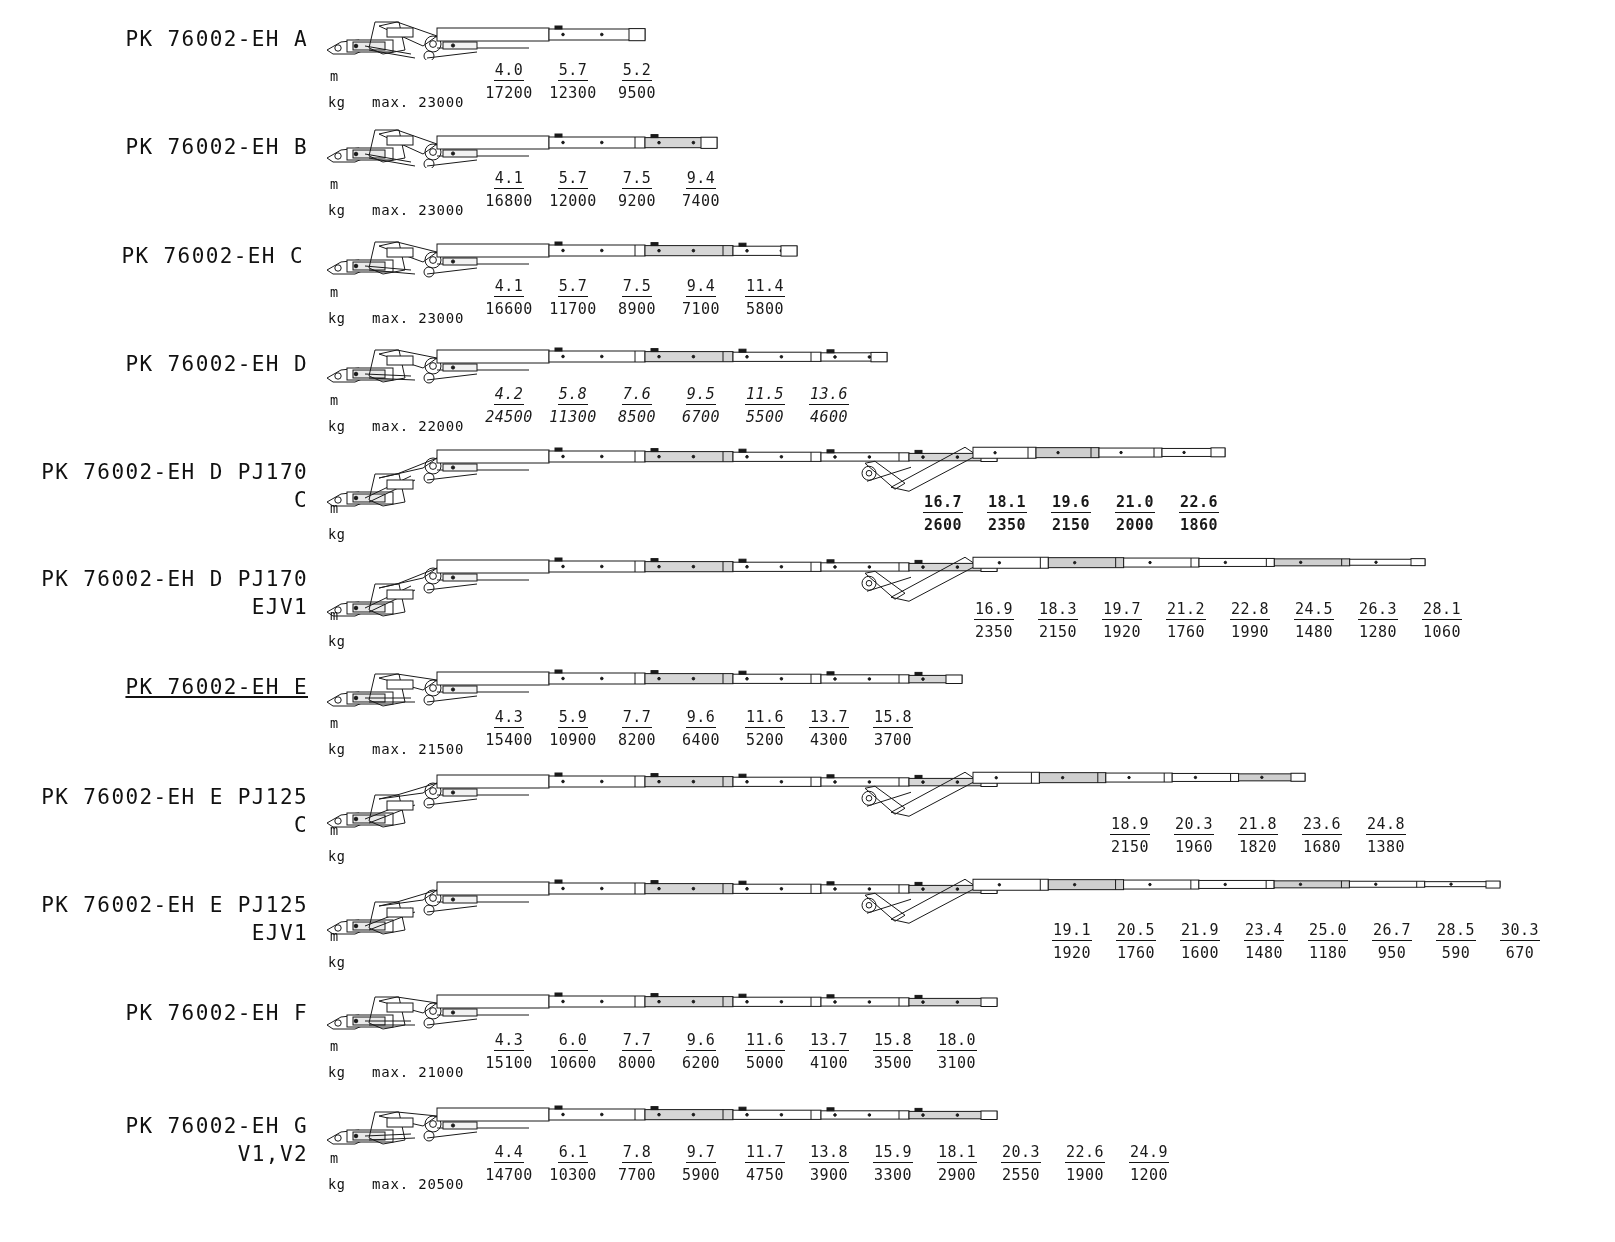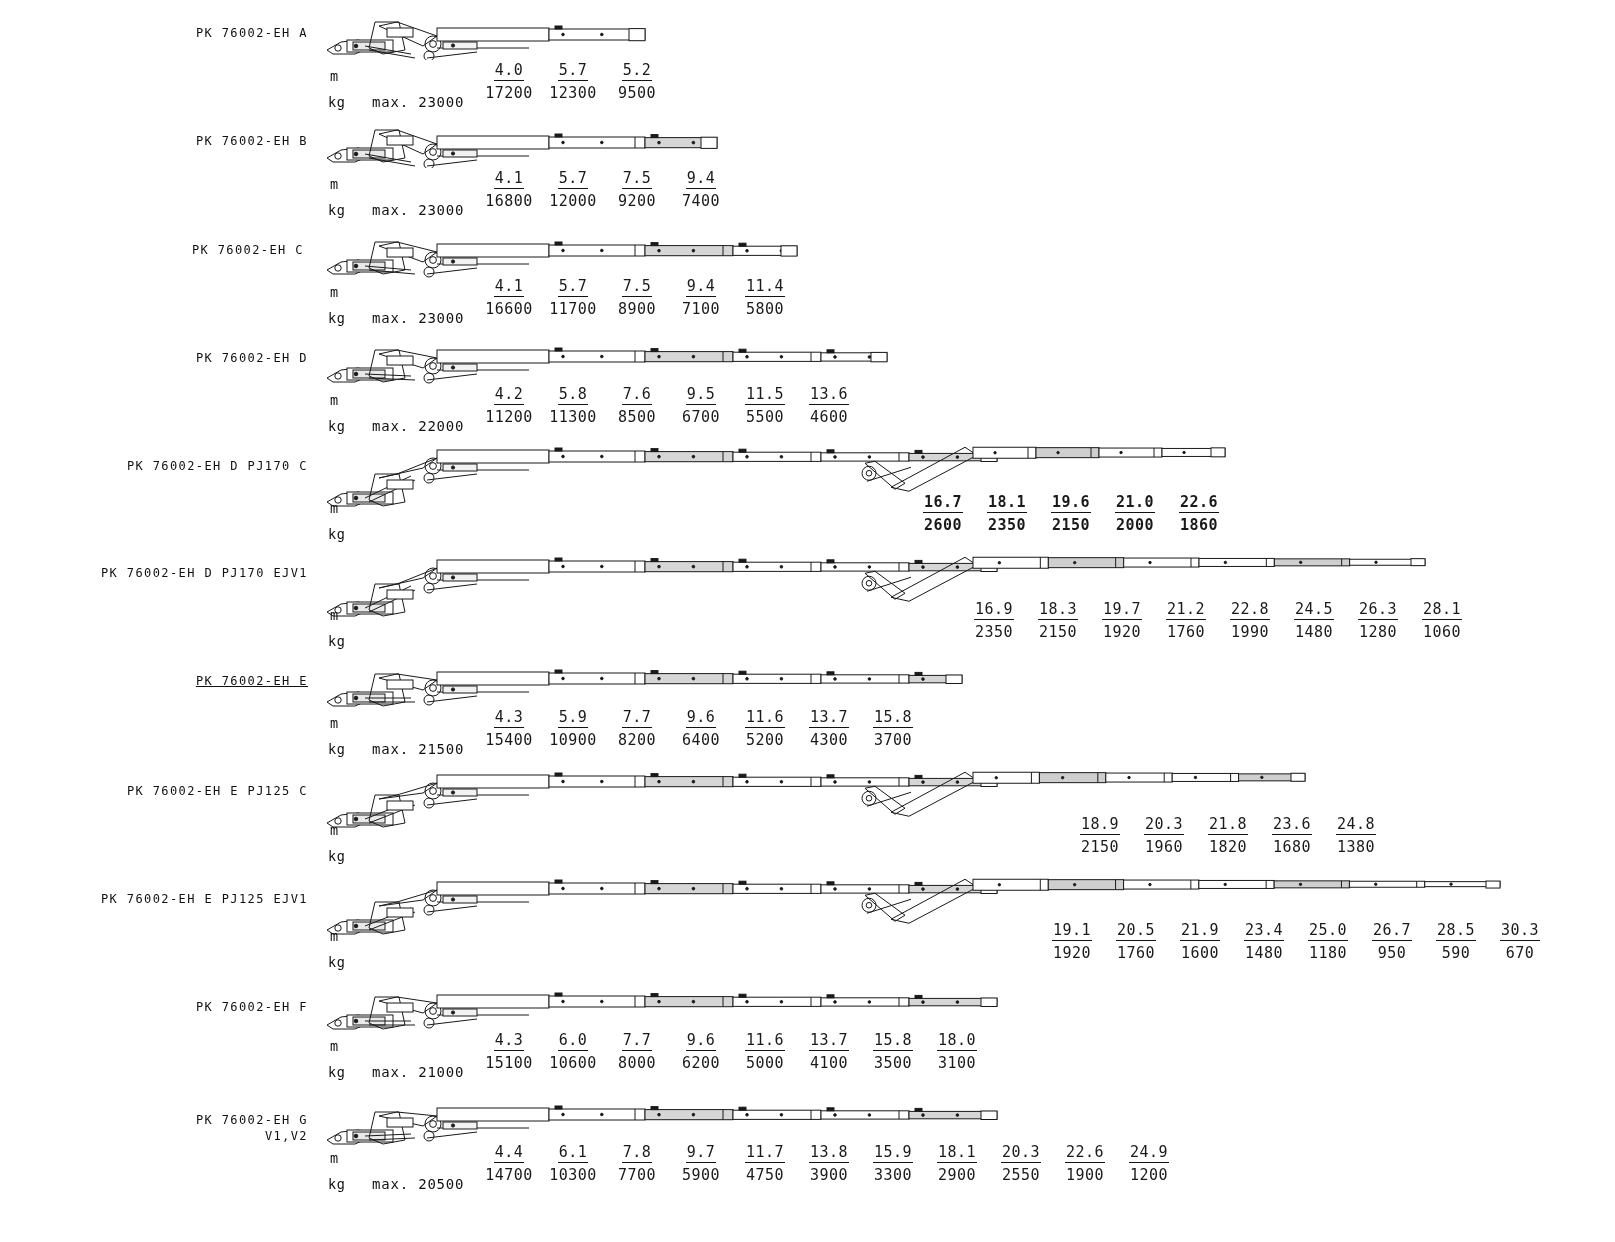--- a/index.html
+++ b/index.html
@@ -21,21 +21,21 @@
     height: 1242px;
   }
   .row {
     position: absolute;
     left: 0;
     width: 1615px;
   }
   .model-label {
     position: absolute;
     text-align: right;
-    font-size: 12px;
+    font-size: 21px;
     letter-spacing: 1.4px;
     color: #111;
     white-space: pre-line;
     line-height: 1.35;
     right: auto;
   }
   .crane-art {
     position: absolute;
   }
   .crane-art svg {
@@ -268,22 +268,22 @@
             <circle cx="510" cy="16.95" r="1.3" fill="#1a1a1a"></circle>
             <circle cx="544.4" cy="16.95" r="1.3" fill="#1a1a1a"></circle>
             <rect x="502" y="9.799999999999999" width="7" height="3" fill="#1a1a1a"></rect>
             <rect x="546" y="12.399999999999999" width="16" height="9.399999999999999" fill="#fff"></rect>
           </g>
         </svg>
       </div>
       <div class="units unit-m" style="left: 330px; top: 392px;">m</div>
       <div class="units unit-kg" style="left: 328px; top: 418px;">kg</div>
       <div class="maxlabel" style="left: 372px; top: 418px;"><span>max.</span> <span>22000</span></div>
-      <div class="cols" style="left: 477px; top: 384px;">
-        <div class="col"><span class="reach">4.2</span><div class="cap">11200</div></div>
+      <div class="cols" style="left: 477px; top: 384px; font-style: italic;">
+        <div class="col"><span class="reach">4.2</span><div class="cap">24500</div></div>
         <div class="col"><span class="reach">5.8</span><div class="cap">11300</div></div>
         <div class="col"><span class="reach">7.6</span><div class="cap">8500</div></div>
         <div class="col"><span class="reach">9.5</span><div class="cap">6700</div></div>
         <div class="col"><span class="reach">11.5</span><div class="cap">5500</div></div>
         <div class="col"><span class="reach">13.6</span><div class="cap">4600</div></div>
       </div>
     </div>
     <div class="row" style="top: 0px;">
       <div class="model-label" style="top: 458px; left: 20px; width: 288px;">PK 76002-EH D PJ170 C</div>
       <div class="crane-art" style="left: 325px; top: 440px;">
@@ -586,21 +586,21 @@
             <line x1="905.5999999999999" y1="8.449999999999998" x2="905.5999999999999" y2="16.449999999999996"></line>
             <rect x="913.5999999999999" y="8.849999999999998" width="66.40000000000009" height="7" fill="#cfcfcf"></rect>
             <circle cx="936.8399999999999" cy="12.349999999999998" r="1.2" fill="#1a1a1a"></circle>
             <line x1="972" y1="8.849999999999998" x2="972" y2="15.849999999999998"></line>
             <rect x="966" y="8.249999999999998" width="14" height="8" fill="#fff"></rect>
           </g>
         </svg>
       </div>
       <div class="units unit-m" style="left: 330px; top: 822px;">m</div>
       <div class="units unit-kg" style="left: 328px; top: 848px;">kg</div>
-      <div class="cols" style="left: 1068px; top: 814px;">
+      <div class="cols" style="left: 1098px; top: 814px;">
         <div class="col"><span class="reach">18.9</span><div class="cap">2150</div></div>
         <div class="col"><span class="reach">20.3</span><div class="cap">1960</div></div>
         <div class="col"><span class="reach">21.8</span><div class="cap">1820</div></div>
         <div class="col"><span class="reach">23.6</span><div class="cap">1680</div></div>
         <div class="col"><span class="reach">24.8</span><div class="cap">1380</div></div>
       </div>
     </div>
     <div class="row" style="top: 0px;">
       <div class="model-label" style="top: 891px; left: 20px; width: 288px;">PK 76002-EH E PJ125 EJV1</div>
       <div class="crane-art" style="left: 325px; top: 872px;">

